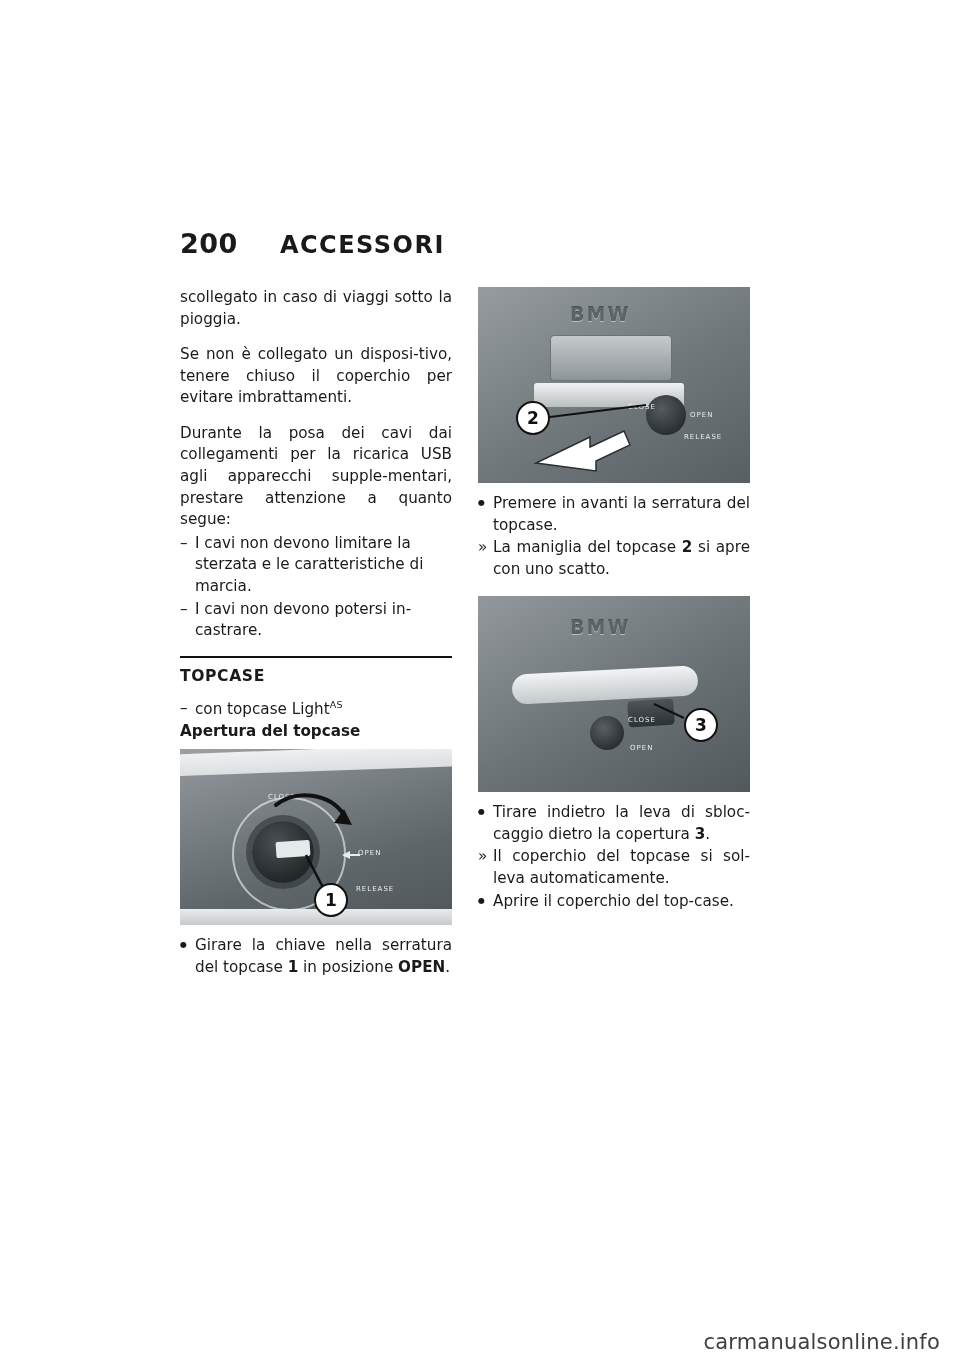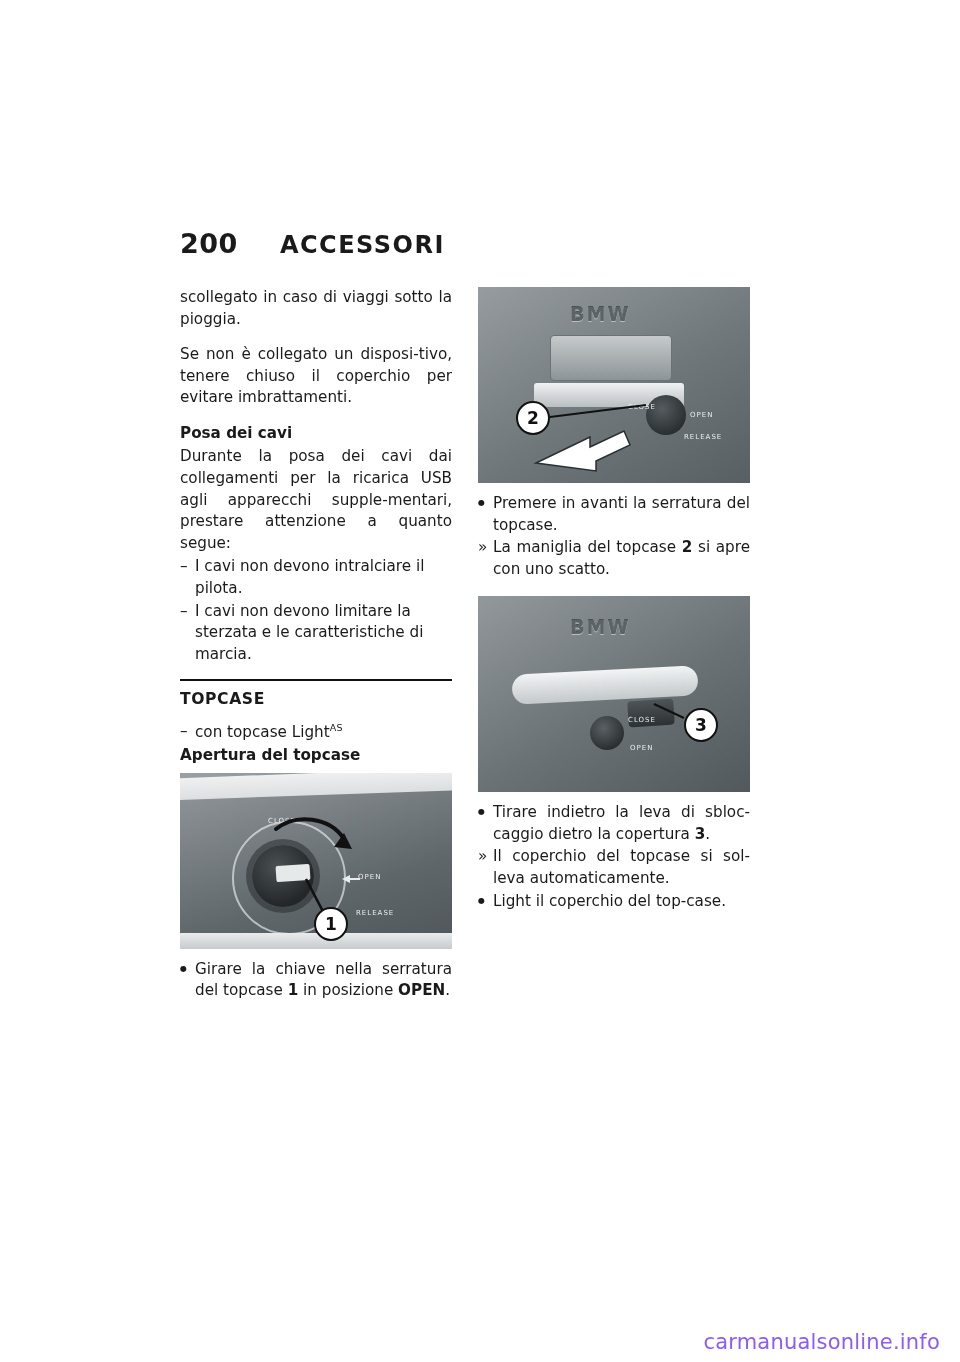--- a/index.html
+++ b/index.html
@@ -227,21 +227,21 @@
   }
 
   .svg-layer { position: absolute; left: 0; top: 0; }
 
   
   .footer {
     position: absolute;
     right: 20px;
     bottom: 8px;
     font-size: 21px;
-    color: #8b5cf6;
+    color: #404040;
     letter-spacing: 0.2px;
     font-family: "DejaVu Sans", "Liberation Sans", sans-serif;
   }
 
   sup.as {
     font-size: 9.5px;
     vertical-align: super;
     letter-spacing: 0.3px;
   }
   b { font-weight: bold; }
@@ -254,30 +254,29 @@
   <div class="page-header">
     <span class="page-number">200</span>
     <span class="chapter-title">ACCESSORI</span>
   </div>
 
   <div class="col col-left">
 
     <p class="para justify">scollegato in caso di viaggi sotto la pioggia.</p>
     <p class="para justify">Se non è collegato un disposi-tivo, tenere chiuso il coperchio per evitare imbrattamenti.</p>
 
-    <p class="h-sub">Posa dei cavi</p>
     <p class="justify" style="margin-bottom:2px;">Durante la posa dei cavi dai collegamenti per la ricarica USB agli apparecchi supple-mentari, prestare attenzione a quanto segue:</p>
 
     <div class="li li-dash">
       <span class="marker"></span>
-      <span class="txt">I cavi non devono intralciare il pilota.</span>
+      <span class="txt">I cavi non devono limitare la sterzata e le caratteristiche di marcia.</span>
     </div>
     <div class="li li-dash">
       <span class="marker"></span>
-      <span class="txt">I cavi non devono limitare la sterzata e le caratteristiche di marcia.</span>
+      <span class="txt">I cavi non devono potersi in-castrare.</span>
     </div>
 
     <p class="h-section">TOPCASE</p>
 
     <div class="li li-dash" style="">
       <span class="marker"></span>
       <span class="txt"><span>con topcase Light</span><sup class="as">AS</sup></span>
     </div>
 
     <p class="h-sub" style="margin-bottom:0;">Apertura del topcase</p>
@@ -370,20 +369,20 @@
     <div class="li li-bullet">
       <span class="marker"></span>
       <span class="txt justify"><span>Tirare indietro la leva di sbloc-caggio dietro la copertura </span><b>3</b><span>.</span></span>
     </div>
     <div class="li li-arrow">
       <span class="marker"></span>
       <span class="txt justify">Il coperchio del topcase si sol-leva automaticamente.</span>
     </div>
     <div class="li li-bullet">
       <span class="marker"></span>
-      <span class="txt justify">Light il coperchio del top-case.</span>
+      <span class="txt justify">Aprire il coperchio del top-case.</span>
     </div>
 
   </div>
 
   <div class="footer">carmanualsonline.info</div>
 
 </div>
 
 </body></html>

